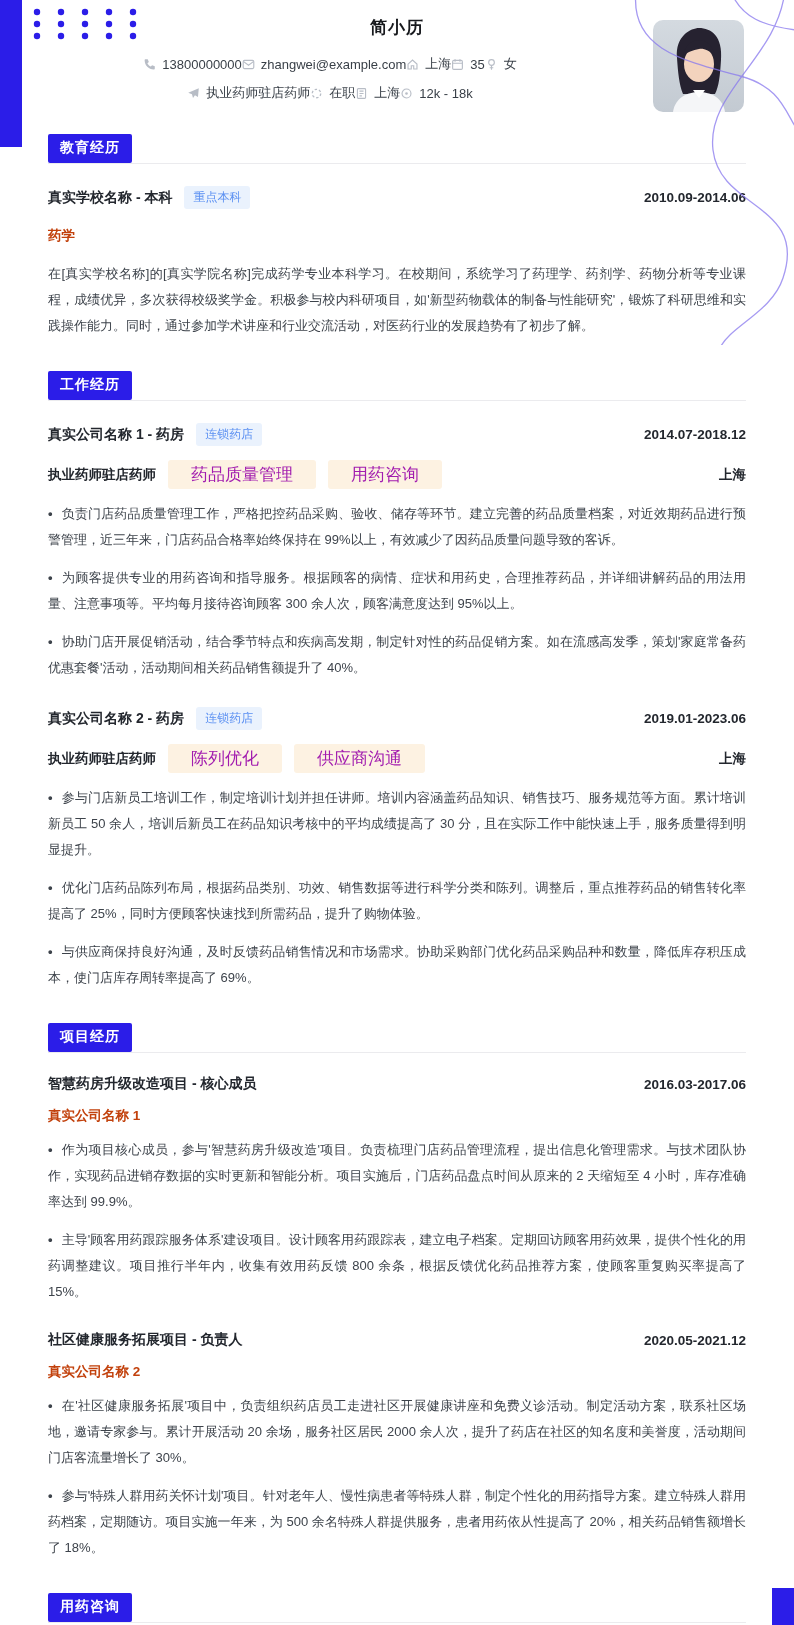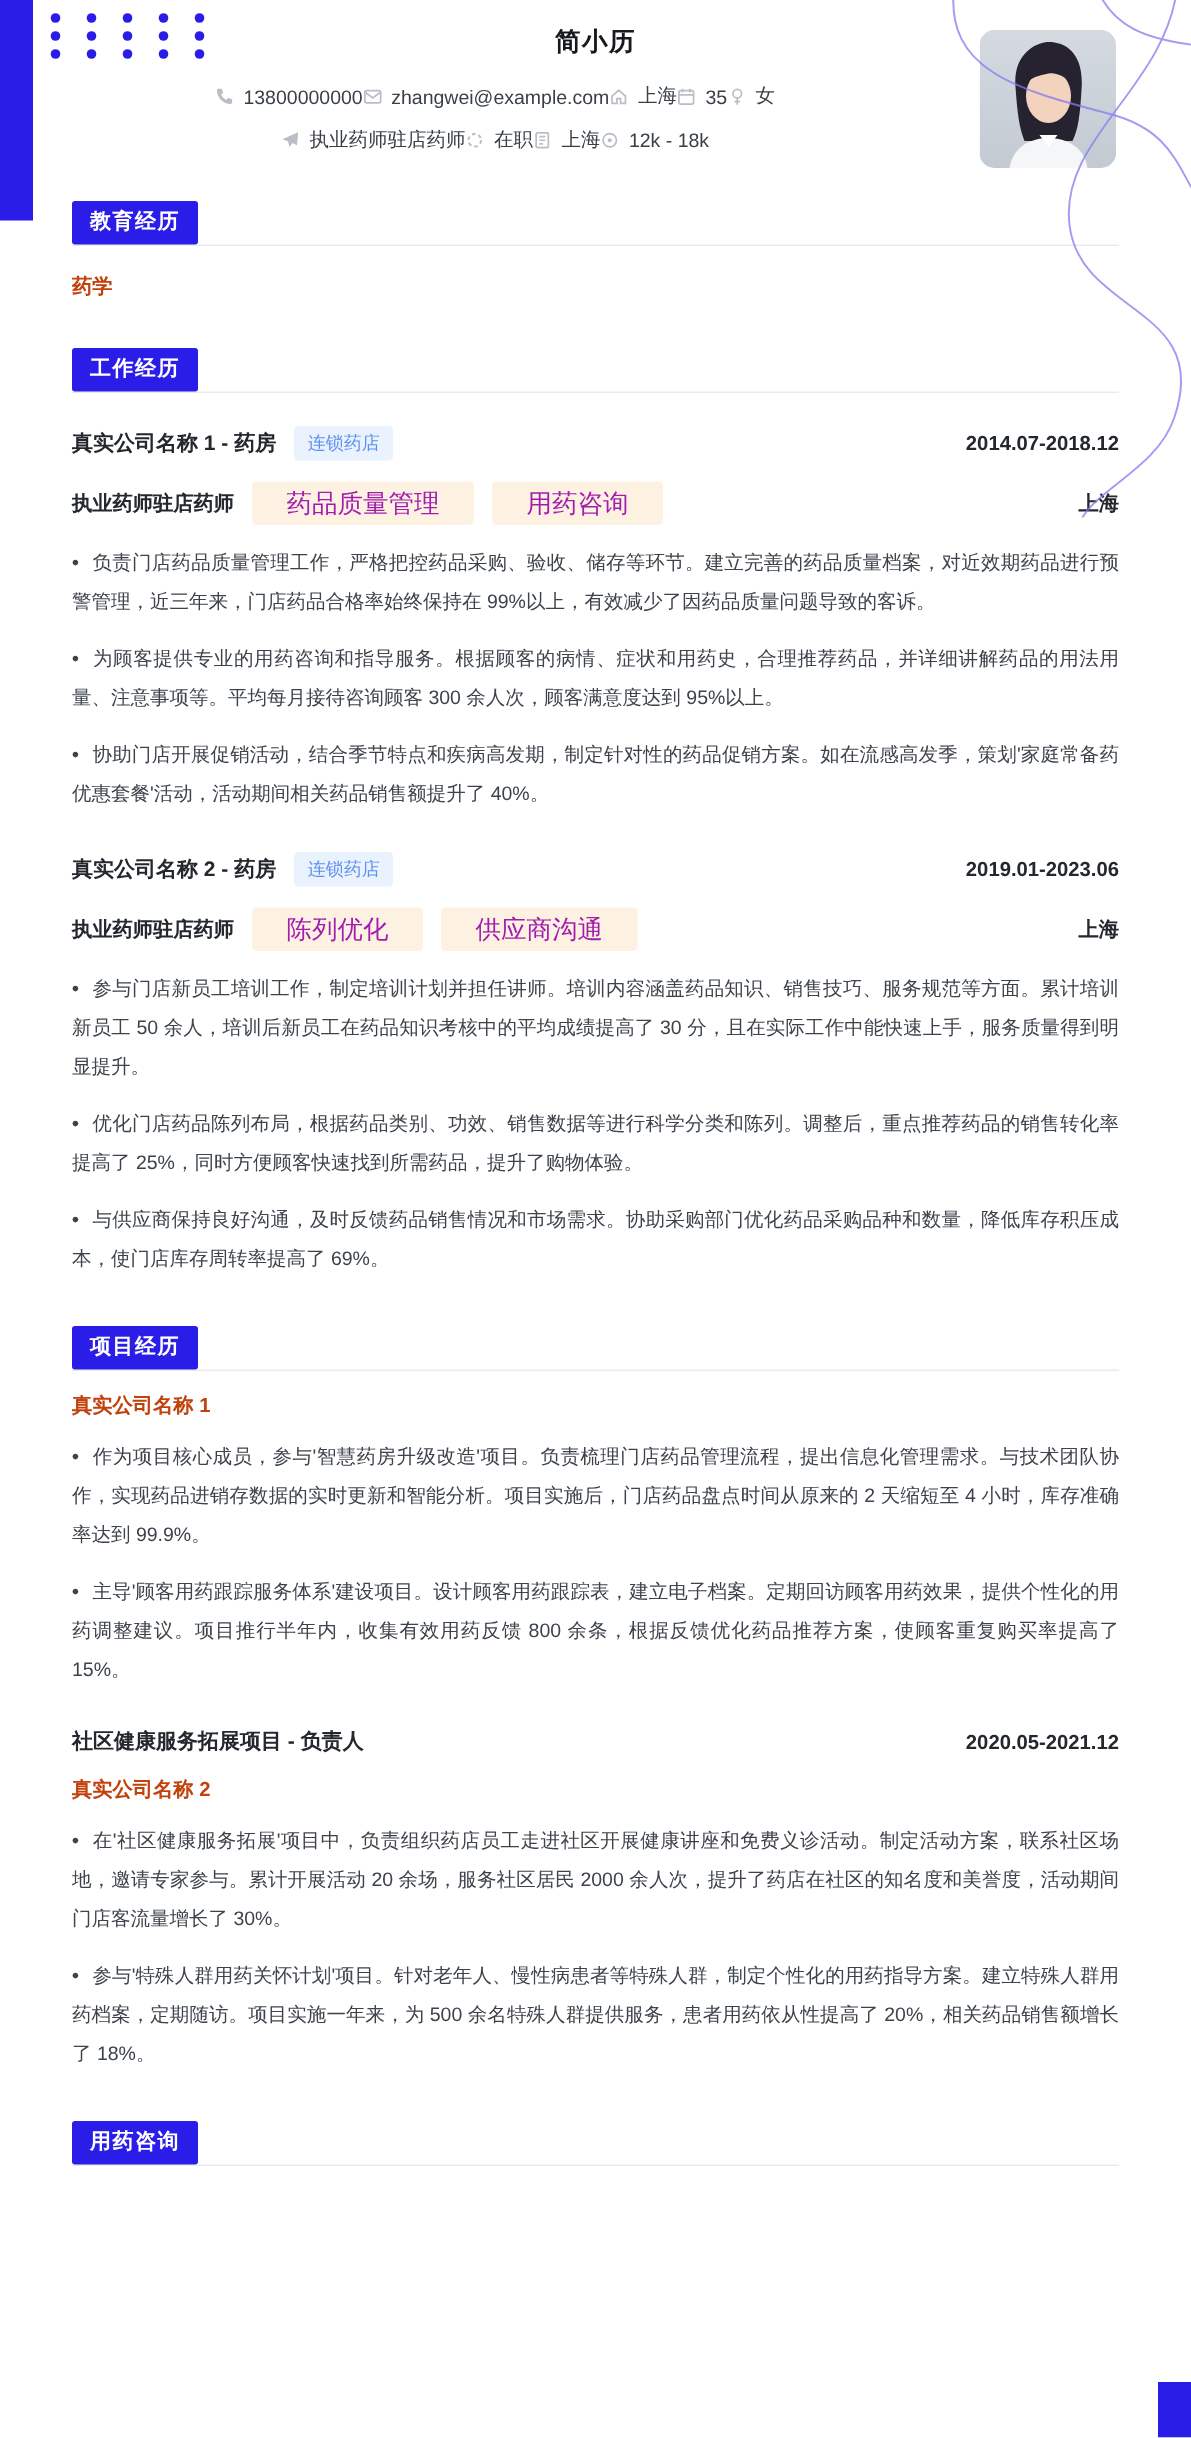--- a/index.html
+++ b/index.html
@@ -187,21 +187,29 @@
       <path d="M301,-10 C294,58 222,92 229,150 C236,210 324,204 299,278 C288,312 246,326 236,348"></path>
       <path d="M247,-8 C258,18 280,26 312,30"></path>
     </g>
   </svg>
 </div>
 
 <div class="sec-head">
   <span class="sec-badge">教育经历</span>
 </div>
 <div class="sec-body">
+  <div class="erow">
+    <div class="erow-left">
+      <span class="ename">真实学校名称 - 本科</span>
+      <span class="tag-blue">重点本科</span>
+    </div>
+    <span class="edate">2010.09-2014.06</span>
+  </div>
   <div class="major">药学</div>
+  <p class="para">在[真实学校名称]的[真实学院名称]完成药学专业本科学习。在校期间，系统学习了药理学、药剂学、药物分析等专业课程，成绩优异，多次获得校级奖学金。积极参与校内科研项目，如'新型药物载体的制备与性能研究'，锻炼了科研思维和实践操作能力。同时，通过参加学术讲座和行业交流活动，对医药行业的发展趋势有了初步了解。</p>
 </div>
 
 <div class="sec-head">
   <span class="sec-badge">工作经历</span>
 </div>
 <div class="sec-body">
 
   <div>
     <div class="erow">
       <div class="erow-left">
@@ -244,20 +252,24 @@
     <p class="bullet"><span class="dot">•</span><span>与供应商保持良好沟通，及时反馈药品销售情况和市场需求。协助采购部门优化药品采购品种和数量，降低库存积压成本，使门店库存周转率提高了 69%。</span></p>
   </div>
 </div>
 
 <div class="sec-head">
   <span class="sec-badge">项目经历</span>
 </div>
 <div class="sec-body">
 
   <div>
+    <div class="erow">
+      <span class="ename">智慧药房升级改造项目 - 核心成员</span>
+      <span class="edate">2016.03-2017.06</span>
+    </div>
     <div class="major" style="margin-top:14px;">真实公司名称 1</div>
     <p class="bullet"><span class="dot">•</span><span>作为项目核心成员，参与'智慧药房升级改造'项目。负责梳理门店药品管理流程，提出信息化管理需求。与技术团队协作，实现药品进销存数据的实时更新和智能分析。项目实施后，门店药品盘点时间从原来的 2 天缩短至 4 小时，库存准确率达到 99.9%。</span></p>
     <p class="bullet"><span class="dot">•</span><span>主导'顾客用药跟踪服务体系'建设项目。设计顾客用药跟踪表，建立电子档案。定期回访顾客用药效果，提供个性化的用药调整建议。项目推行半年内，收集有效用药反馈 800 余条，根据反馈优化药品推荐方案，使顾客重复购买率提高了 15%。</span></p>
   </div>
 
   <div style="margin-top:26px;">
     <div class="erow" style="margin-top:0;">
       <span class="ename">社区健康服务拓展项目 - 负责人</span>
       <span class="edate">2020.05-2021.12</span>
     </div>

